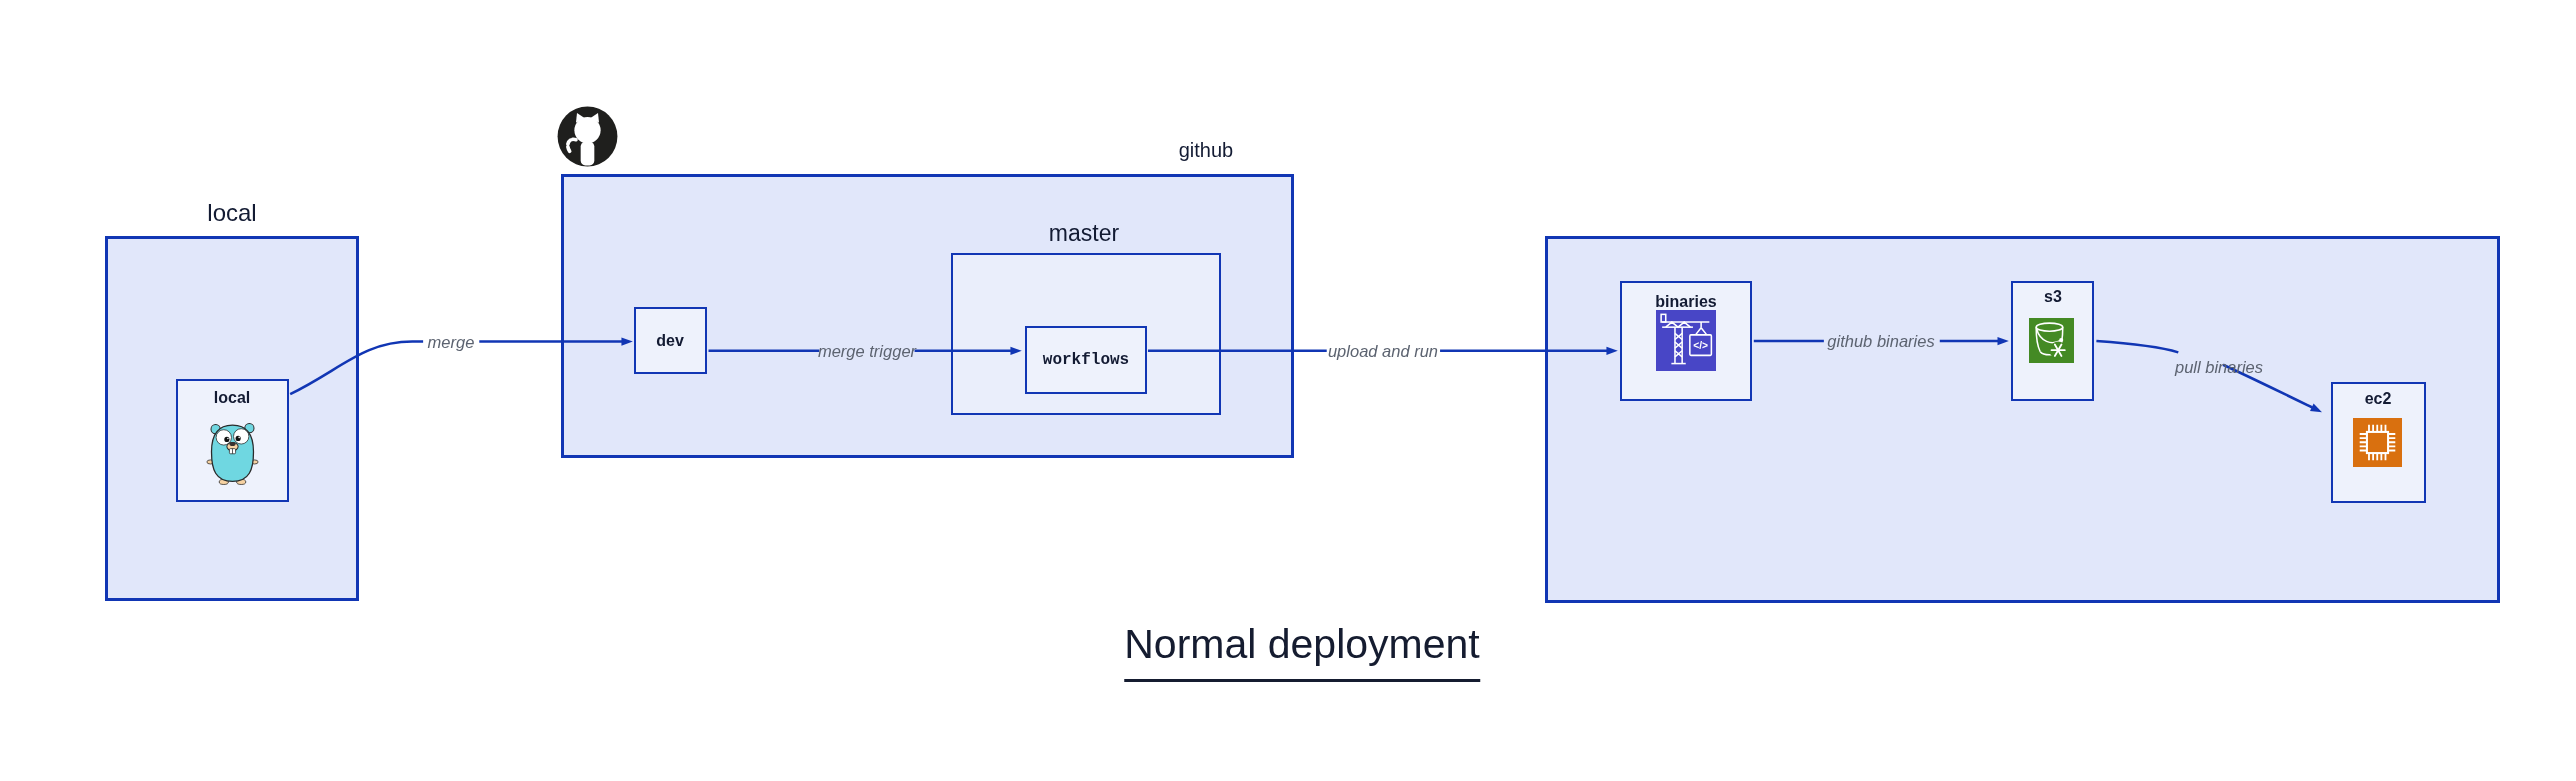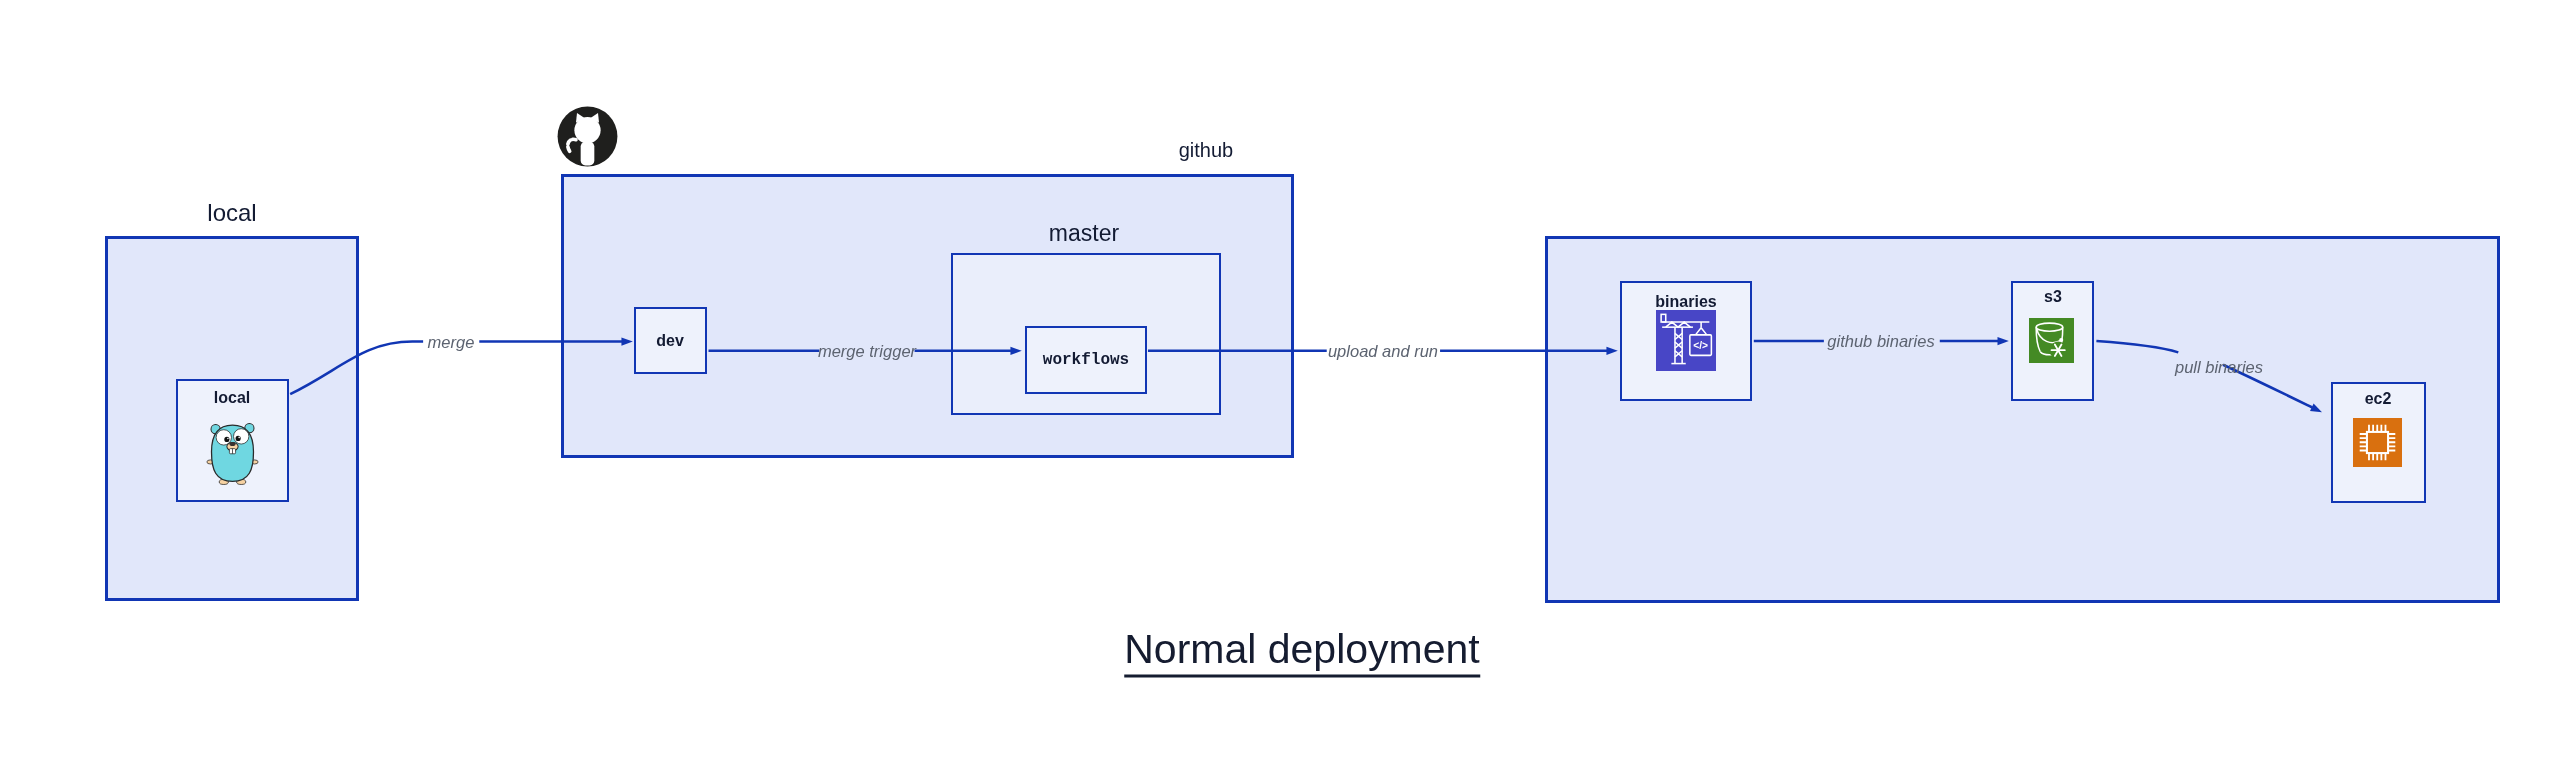--- a/index.html
+++ b/index.html
@@ -24,21 +24,21 @@
 
   .box{position:absolute;box-sizing:border-box;}
   .container-box{border:3.1px solid var(--border-blue);background:var(--container-fill);}
   .master-box{border:2.6px solid var(--border-blue);background:var(--master-fill);}
   .node-box{border:2.6px solid var(--border-blue);background:var(--node-fill);}
 
   .lbl{position:absolute;transform:translate(-50%,-50%);white-space:nowrap;line-height:1;}
   .group-lbl{font-size:24px;color:var(--label-dark);}
   .node-lbl{font-size:16px;font-weight:bold;color:var(--label-dark);}
   .edge-lbl{font-size:16.5px;font-style:italic;color:var(--edge-label-gray);}
-  .title-lbl{font-size:41px;color:var(--title-color);border-bottom:3.6px solid var(--title-color);padding-bottom:5px;}
+  .title-lbl{font-size:41px;color:var(--title-color);border-bottom:3.6px solid var(--title-color);padding-bottom:14px;}
 
   .icon{position:absolute;}
   .icon-tile{display:flex;align-items:center;justify-content:center;}
 
   svg.arrows{position:absolute;left:0;top:0;pointer-events:none;}
 </style>
 </head>
 <body>
 
 <div class="canvas">

